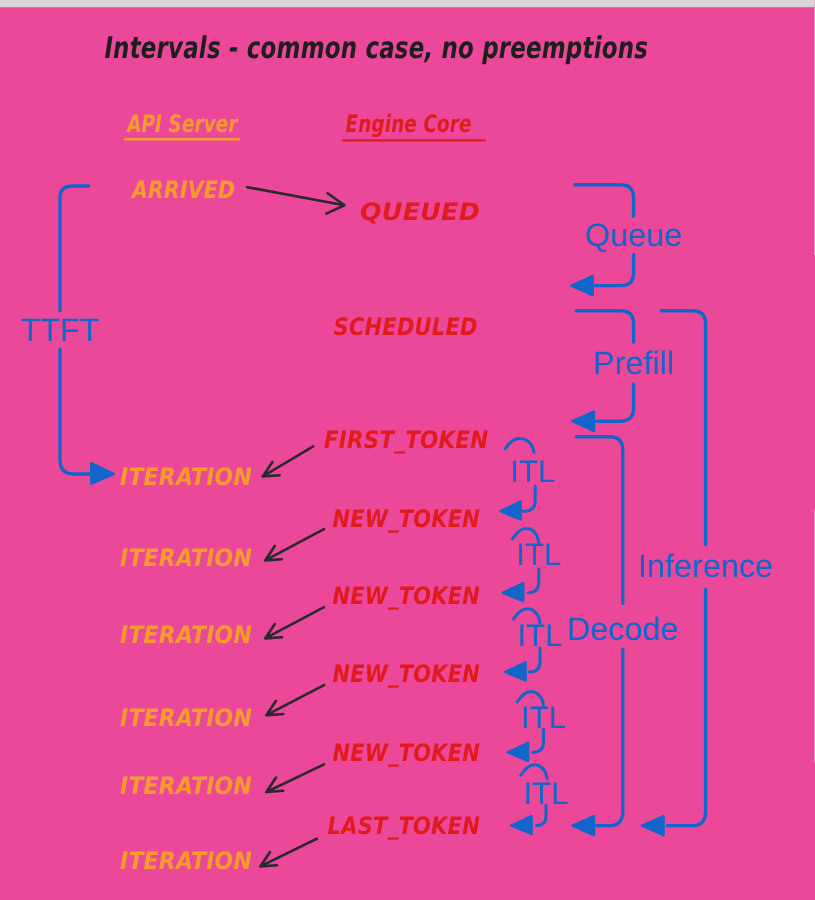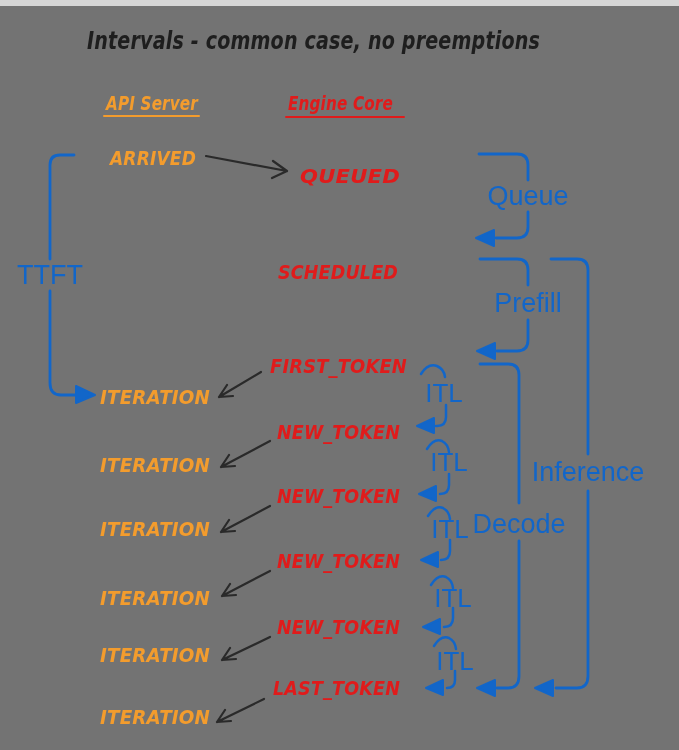--- a/index.html
+++ b/index.html
@@ -1,16 +1,16 @@
 <!DOCTYPE html>
 <html style="--api-accent: #F39C2D; --engine-accent: #E01B1B; --interval-accent: #1266C9; --ink: #1E1E1E;"><head>
 <meta charset="utf-8">
 <style>
   html,body{margin:0;padding:0;background:#ffffff;}
-  .canvas{position:relative;width:679px;height:750px;background:#737373;overflow:hidden;}
+  .canvas{position:relative;width:679px;height:750px;background:#ec4899;overflow:hidden;}
   svg{display:block;}
   text{dominant-baseline:central;}
   .hand{font-family:"DejaVu Sans",sans-serif;font-style:italic;font-weight:bold;letter-spacing:0.2px;}
   .clean{font-family:"Liberation Sans",sans-serif;font-weight:400;}
   .orange-t{fill:var(--api-accent,#F39C2D);}
   .red-t{fill:var(--engine-accent,#E01B1B);}
   .blue-t{fill:var(--interval-accent,#1266C9);}
   .ink-t{fill:var(--ink,#1E1E1E);}
   .blue-s{stroke:var(--interval-accent,#1266C9);stroke-width:2.8;fill:none;stroke-linecap:round;stroke-linejoin:round;}
   .blue-s-thin{stroke:var(--interval-accent,#1266C9);stroke-width:2.5;fill:none;stroke-linecap:round;stroke-linejoin:round;}

